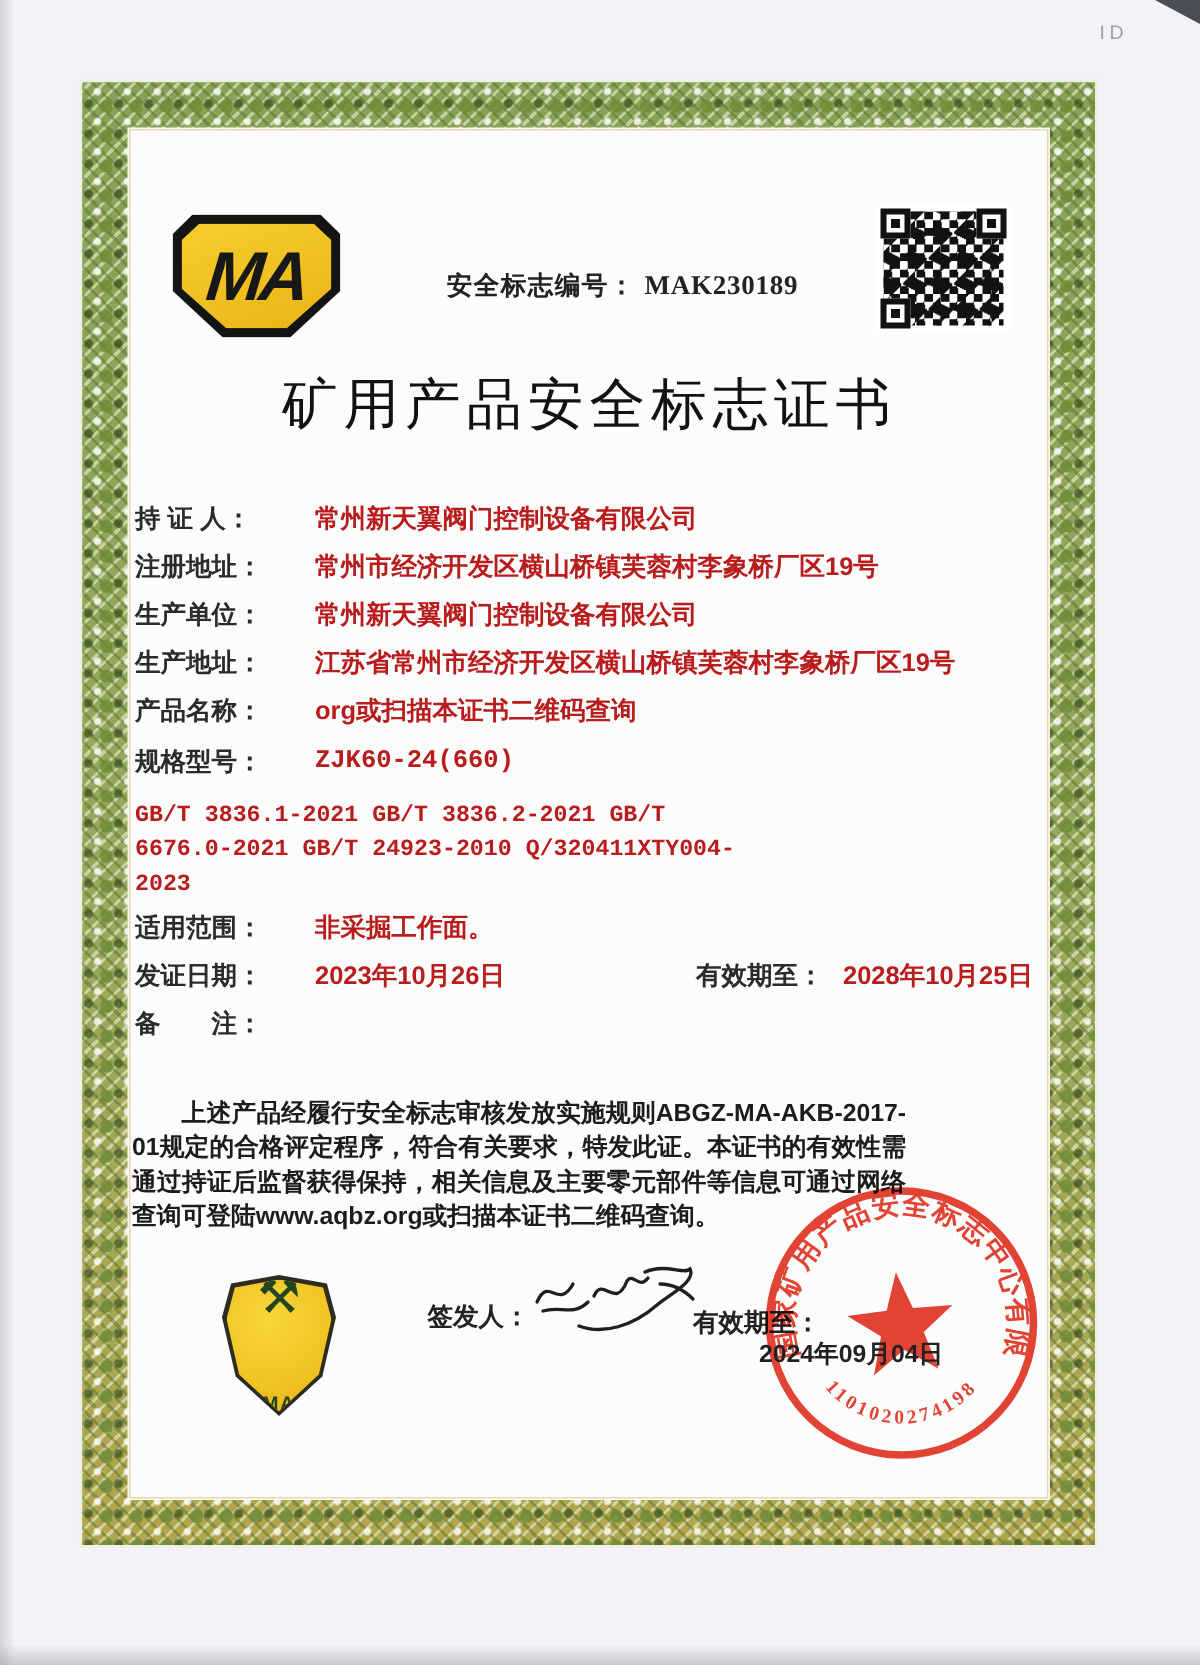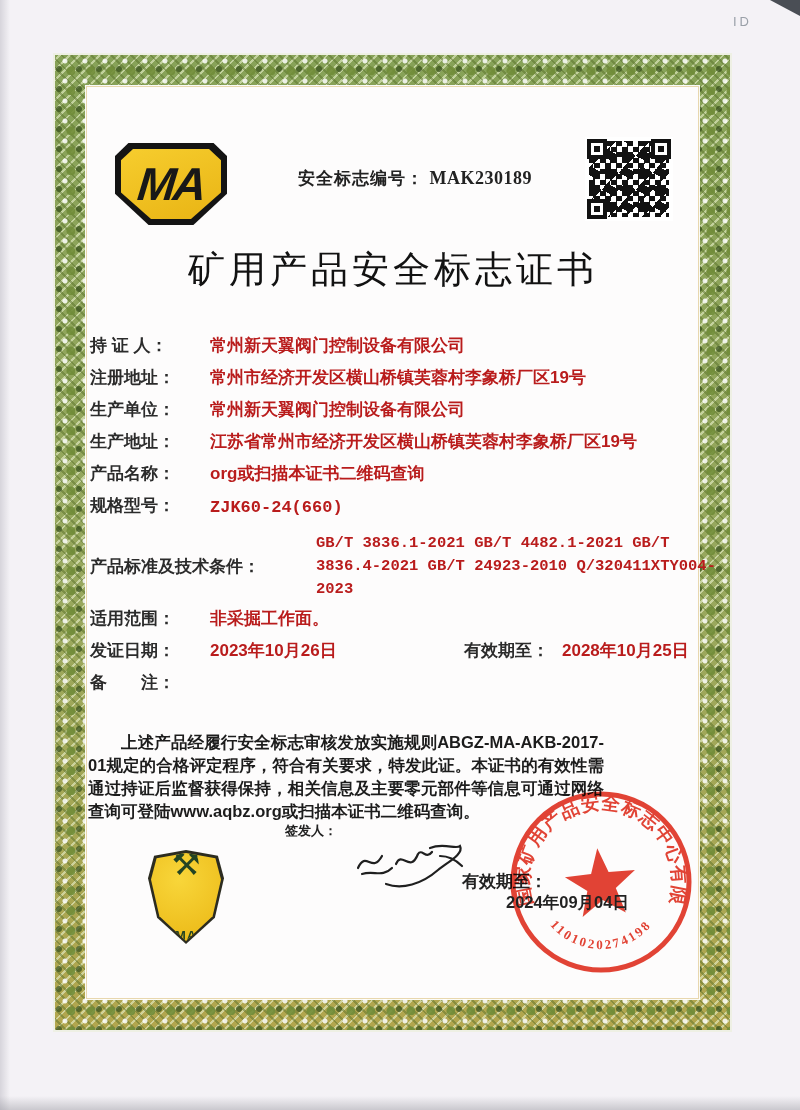--- a/index.html
+++ b/index.html
@@ -35,42 +35,42 @@
   
   .ma-badge{position:absolute;left:115px;top:143px;width:112px;height:82px;
     background:#141414;
     clip-path:polygon(12% 0,88% 0,100% 16%,100% 62%,70% 100%,30% 100%,0 62%,0 16%);}
   .ma-badge .inner{position:absolute;inset:6px;background:linear-gradient(160deg,#f6cd2e,#e9b414);
     clip-path:polygon(12% 0,88% 0,100% 16%,100% 62%,70% 100%,30% 100%,0 62%,0 16%);
     display:flex;align-items:center;justify-content:center;}
   .ma-badge .ma-text{font-weight:900;font-style:italic;font-size:46px;color:#181818;
     letter-spacing:-3px;transform:skewX(-6deg);line-height:1;}
 
-  .cert-no{position:absolute;left:250px;top:167px;width:330px;text-align:center;
+  .cert-no{position:absolute;left:250px;top:179px;width:330px;text-align:center;
     font-size:17px;color:#222;font-weight:600;letter-spacing:1px;}
   .cert-no .val{font-family:"Liberation Serif",serif;font-weight:600;font-size:18px;letter-spacing:.5px;}
 
   .qr{position:absolute;left:585px;top:137px;width:88px;height:84px;background:#fff;
     padding:3px;box-sizing:border-box;}
   .qr .cells{position:absolute;inset:4px;
     background-image:
       repeating-conic-gradient(#121212 0% 25%, transparent 0% 50%),
       repeating-conic-gradient(from 45deg,#121212 0% 20%, transparent 0% 50%);
     background-size:11px 11px,17px 17px;background-position:0 0,4px 6px;}
   .finder{position:absolute;width:20px;height:20px;border:4px solid #121212;background:#fff;box-sizing:border-box;}
   .finder::before{content:"";position:absolute;left:3px;top:3px;width:6px;height:6px;background:#121212;}
   .f-tl{left:2px;top:2px;} .f-tr{right:2px;top:2px;} .f-bl{left:2px;bottom:2px;}
 
   .doc-title{position:absolute;left:87px;width:612px;top:245px;text-align:center;
     font-size:37px;font-weight:400;color:#121212;letter-spacing:4px;
     font-family:"DejaVu Sans","Liberation Sans",sans-serif;}
 
   
   .fields{position:absolute;left:90px;top:336px;width:626px;}
-  .row{display:flex;align-items:flex-start;margin-bottom:13px;
+  .row{display:flex;align-items:center;margin-bottom:13px;
     font-size:17px;font-weight:700;color:#222;line-height:19px;}
   .row .lbl{flex:0 0 120px;color:#2b2b2b;}
   .row .val{color:#b91c1c;}
   .row.wide .lbl{flex:0 0 226px;}
   .mono{font-family:"Liberation Mono",monospace;font-size:15.5px;line-height:23px;font-weight:700;}
   .val-std{width:402px;}
   .row.dates .lbl2{flex:0 0 98px;margin-left:64px;}
   .row.wide{align-items:center;margin-top:2px;margin-bottom:8px;}
 
   
@@ -81,21 +81,21 @@
   
   .cmac{position:absolute;left:148px;top:850px;width:76px;height:94px;
     background:#2c2c20;
     clip-path:polygon(50% 0%,92% 6%,100% 30%,88% 72%,50% 100%,12% 72%,0% 30%,8% 6%);}
   .cmac .inner{position:absolute;inset:3px;background:radial-gradient(circle at 40% 30%,#f8d63a,#eab512);
     clip-path:polygon(50% 0%,92% 6%,100% 30%,88% 72%,50% 100%,12% 72%,0% 30%,8% 6%);
     display:flex;flex-direction:column;align-items:center;justify-content:center;}
   .cmac .tools{font-size:32px;color:#234423;line-height:1;margin-top:-4px;}
   .cmac .cmac-text{font-size:13px;font-weight:900;color:#234423;letter-spacing:1px;margin-top:48px;}
 
-  .signer-label{position:absolute;left:285px;top:822px;font-size:13px;font-weight:700;color:#222;}
+  .signer-label{position:absolute;left:285px;top:866px;font-size:17px;font-weight:700;color:#222;}
   .signature{position:absolute;left:352px;top:840px;}
   .dept-label{position:absolute;left:462px;top:870px;font-size:17px;font-weight:700;color:#222;}
 
   .seal{position:absolute;left:501px;top:782px;width:200px;height:200px;
     mix-blend-mode:multiply;opacity:.95;}
 </style>
 </head>
 <body>
 
 <div class="page">
@@ -148,22 +148,21 @@
     </div>
     <div class="row">
       <span class="lbl">产品名称：</span>
       <span class="val">org或扫描本证书二维码查询</span>
     </div>
     <div class="row">
       <span class="lbl">规格型号：</span>
       <span class="val mono" style="font-size:17px">ZJK60-24(660)</span>
     </div>
     <div class="row wide">
-      <span class="lbl">产品标准及技术条件：</span>
-      <span class="val mono val-std">GB/T 3836.1-2021 GB/T 4482.1-2021 GB/T 3836.4-2021 GB/T 24923-2010 Q/320411XTY004-2023</span>
+      <span class="val mono val-std">GB/T 3836.1-2021 GB/T 3836.2-2021 GB/T 6676.0-2021 GB/T 24923-2010 Q/320411XTY004-2023</span>
     </div>
     <div class="row">
       <span class="lbl">适用范围：</span>
       <span class="val">非采掘工作面。</span>
     </div>
     <div class="row dates" style="margin-top:6px">
       <span class="lbl">发证日期：</span>
       <span class="val" style="flex:0 0 190px">2023年10月26日</span>
       <span class="lbl lbl2">有效期至：</span>
       <span class="val">2028年10月25日</span>

